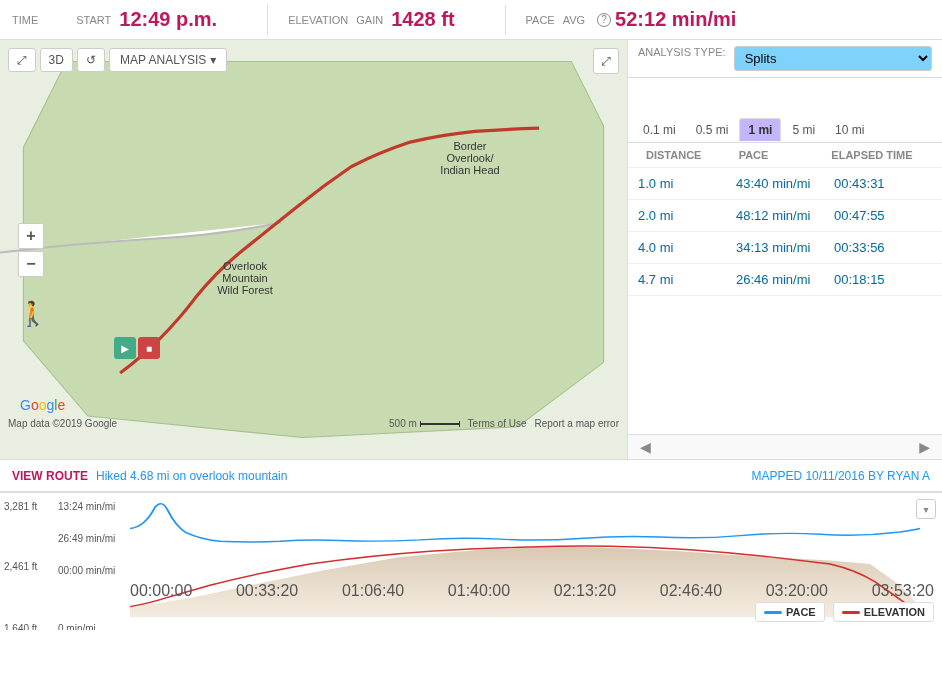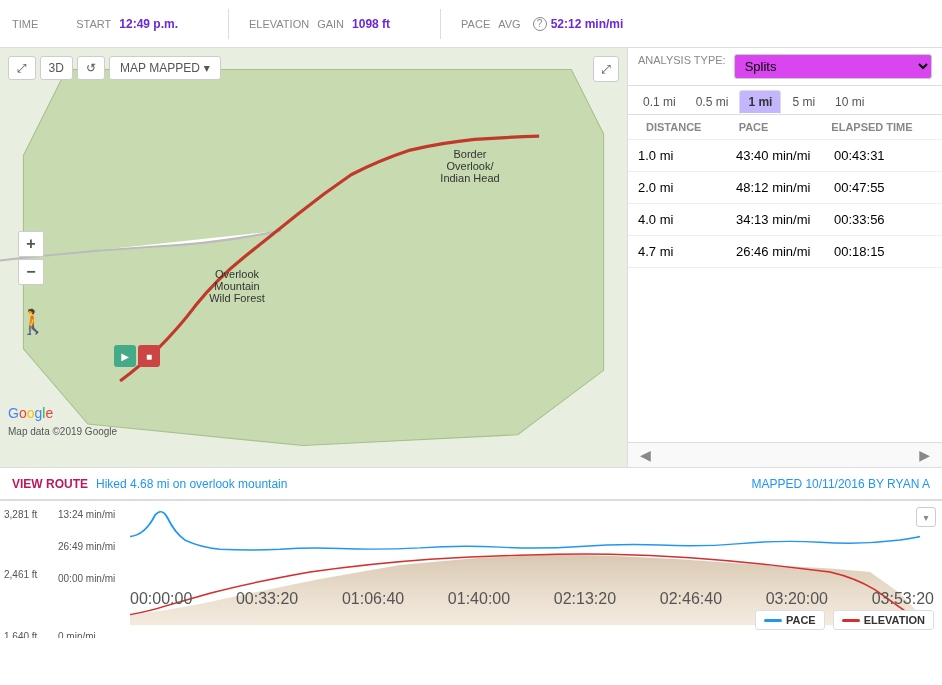--- a/index.html
+++ b/index.html
@@ -4,38 +4,38 @@
   <style>
     * { box-sizing: border-box; margin: 0; padding: 0; }
     body { font-family: Arial, sans-serif; font-size: 13px; background: #fff; width: 942px; height: 685px; overflow: hidden; }
 
     
     #top-bar {
       display: flex;
       align-items: center;
       border-bottom: 1px solid #ddd;
       padding: 6px 12px;
-      height: 48px;
+      height: 40px;
       background: #fff;
     }
     .top-section {
       display: flex;
       align-items: center;
       margin-right: 30px;
     }
     .top-label {
       font-size: 11px;
       color: #888;
       text-transform: uppercase;
       margin-right: 8px;
     }
     .top-value {
-      font-size: 12px;
+      font-size: 20px;
       font-weight: bold;
-      color: #6d28d9;
+      color: #be185d;
     }
     .divider-v {
       width: 1px;
       background: #ddd;
       height: 30px;
       margin: 0 20px;
     }
     .pace-section {
       display: flex;
       align-items: center;
@@ -169,21 +169,21 @@
       align-items: center;
       justify-content: center;
       color: #fff;
       font-size: 10px;
     }
 
     
     #google-logo {
       position: absolute;
       bottom: 46px;
-      left: 8px;
+      left: 20px;
       font-size: 14px;
       z-index: 10;
       text-align: right;
     }
     #google-logo span:first-child { color: #4285F4; }
     #google-logo span:nth-child(2) { color: #EA4335; }
     #google-logo span:nth-child(3) { color: #FBBC05; }
     #google-logo span:nth-child(4) { color: #4285F4; }
     #google-logo span:nth-child(5) { color: #34A853; }
     #google-logo span:nth-child(6) { color: #EA4335; }
@@ -242,39 +242,40 @@
       color: #888;
       text-transform: uppercase;
       white-space: nowrap;
     }
     .analysis-select {
       flex: 1;
       border: 1px solid #ccc;
       border-radius: 3px;
       padding: 3px 6px;
       font-size: 13px;
-      background: #d946ef;
+      background: #7dd3fc;
       appearance: auto;
       cursor: pointer;
     }
 
     
     #distance-tabs {
       display: flex;
       border-bottom: 1px solid #ddd;
       padding: 4px 6px 0;
       gap: 2px;
     }
     .dist-tab {
       padding: 4px 8px;
       font-size: 12px;
       cursor: pointer;
       border-radius: 3px 3px 0 0;
       color: #555;
       border: 1px solid transparent;
+      margin-top: 36px;
     }
     .dist-tab.active {
       background: #c4b5fd;
       border-color: #ddd;
       border-bottom-color: #fff;
       color: #333;
       font-weight: bold;
     }
 
     
@@ -291,21 +292,21 @@
       text-transform: uppercase;
       border-bottom: 1px solid #eee;
       font-weight: bold;
     }
     .table-row {
       display: grid;
       grid-template-columns: 1fr 1fr 1fr;
       padding: 8px 10px;
       border-bottom: 1px solid #eee;
       font-size: 13px;
-      color: #000000;
+      color: #0369a1;
     }
     .table-row .cell { }
 
     
     #view-route-bar {
       height: 32px;
       display: flex;
       align-items: center;
       padding: 0 12px;
       border-bottom: 1px solid #ddd;
@@ -425,21 +426,21 @@
     <span class="top-label">TIME</span>
   </div>
   <div class="top-section">
     <span class="top-label">START</span>
     <span class="top-value">12:49 p.m.</span>
   </div>
   <div class="divider-v"></div>
   <div class="top-section">
     <span class="top-label">ELEVATION</span>
     <span class="top-label">GAIN</span>
-    <span class="top-value">1098 ft</span>
+    <span class="top-value">1428 ft</span>
   </div>
   <div class="divider-v"></div>
   <div class="pace-section">
     <span class="top-label">PACE</span>
     <span class="top-label">AVG</span>
     <span class="info-icon">?</span>
     <span class="top-value">52:12 min/mi</span>
   </div>
 </div>
 
@@ -457,52 +458,64 @@
       <path fill="none" stroke="#bbb" stroke-width="2" d="M 0,200 Q 80,190 160,185 Q 220,182 280,170"></path>
 
       <path fill="none" stroke="#c0392b" stroke-width="3" d="M 130,310 Q 150,295 165,280 Q 185,260 200,240 Q 220,215 245,195 Q 270,175 295,155 Q 320,135 345,118 Q 370,105 400,95 Q 430,88 460,85 Q 490,83 520,82"></path>
     </svg>
 
     <div id="map-toolbar">
       <button class="map-btn">⤢</button>
       <button class="map-btn">3D</button>
       <button class="map-btn">↺</button>
       <button class="map-options-btn">
-        <span>MAP MAPPED</span>
+        <span>MAP ANALYSIS</span>
         <span>▾</span>
       </button>
     </div>
 
     <button style="position:absolute;top:8px;right:8px;z-index:10;background:#fff;border:1px solid #ccc;border-radius:3px;width:26px;height:26px;cursor:pointer;font-size:12px;color:#555">⤢</button>
 
     <div id="map-zoom">
       <button class="zoom-btn">+</button>
       <button class="zoom-btn">−</button>
     </div>
 
     <div id="person-icon">🚶</div>
 
     <div class="map-label" style="top:100px;left:430px;width:80px">
       Border<br>Overlook/<br>Indian Head
     </div>
-    <div class="map-label" style="top:220px;left:192px;width:90px">
+    <div class="map-label" style="top:220px;left:200px;width:90px">
       Overlook<br>Mountain<br>Wild Forest
     </div>
 
     <div id="start-marker">
       <div class="marker-play">▶</div>
       <div class="marker-stop">■</div>
     </div>
 
     <div id="google-logo">
       <span>G</span><span>o</span><span>o</span><span>g</span><span>l</span><span>e</span>
     </div>
 
     <div id="map-attribution">
       <span>Map data ©2019 Google</span>
+      <div style="display:flex;gap:8px">
+        <span>
+          <span>500 m</span>
+          <svg width="40" height="10" style="vertical-align:middle">
+              <line x1="0" y1="5" x2="40" y2="5" stroke="#333" stroke-width="2"></line>
+              <line x1="0" y1="2" x2="0" y2="8" stroke="#333" stroke-width="2"></line>
+              <line x1="40" y1="2" x2="40" y2="8" stroke="#333" stroke-width="2"></line>
+            </svg>
+        </span>
+        <a href="#" style="color:#555;font-size:10px;text-decoration:none">Terms of Use</a>
+        <a href="#" style="color:#555;font-size:10px;text-decoration:none">Report a map error</a>
+      </div>
     </div>
   </div>
 
   <div id="right-panel">
 
     <div id="analysis-header">
       <span class="analysis-label">ANALYSIS TYPE:</span>
       <select class="analysis-select">
         <option>Splits</option>
       </select>

